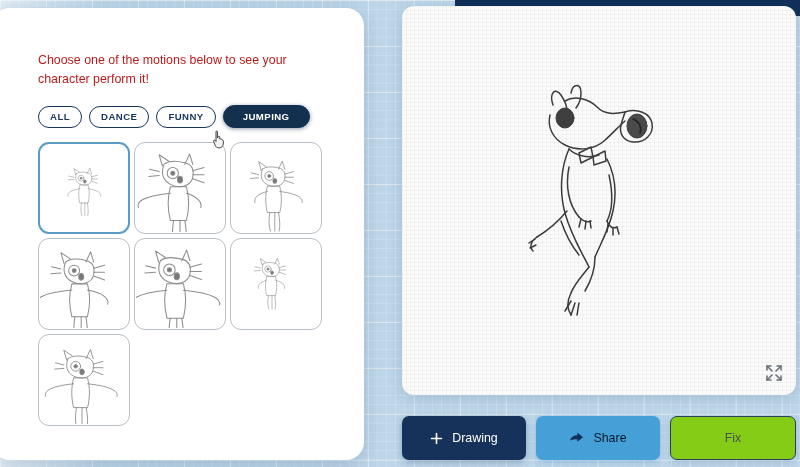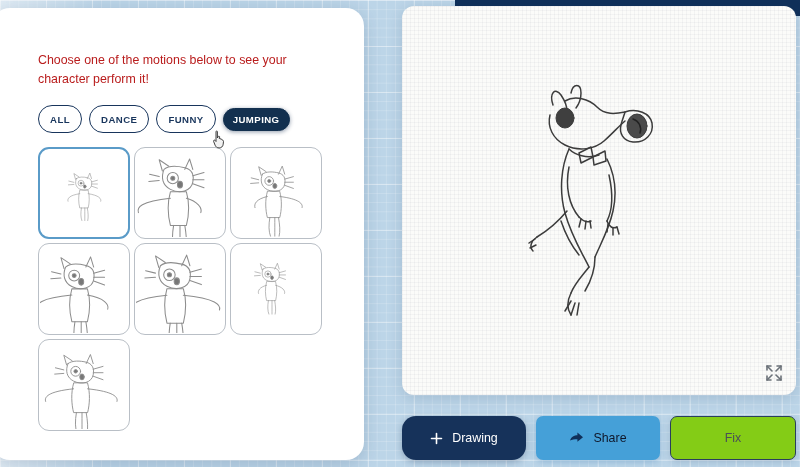--- a/index.html
+++ b/index.html
@@ -85,41 +85,41 @@
   }
 
   
   #filter-pills {
     margin-top: 16px;
     display: flex;
     gap: 7px;
     align-items: center;
   }
   .pill {
-    height: 28px;
+    height: 22px;
     padding: 0 11px;
     border: 1.3px solid #18355c;
     border-radius: 999px;
     background: #ffffff;
     color: #18355c;
     font-size: 9.6px;
     font-weight: bold;
     letter-spacing: 0.45px;
     display: flex;
     align-items: center;
     justify-content: center;
     white-space: nowrap;
     cursor: pointer;
   }
   .pill.active {
     background: #13304f;
     color: #ffffff;
     border-color: #13304f;
     box-shadow: 0 1px 4px rgba(10,35,70,0.45);
-    padding: 0 9px;
+    padding: 0 19px;
     height: 23px;
   }
 
   
   #thumbnail-grid {
     margin-top: 14px;
     display: grid;
     grid-template-columns: repeat(3, 92px);
     gap: 4px 4px;
     width: 288px;
@@ -194,21 +194,20 @@
     gap: 9px;
     font-size: 12.4px;
     cursor: pointer;
     border: none;
     font-family: "Liberation Sans", sans-serif;
   }
   #add-drawing-button {
     background: #16325a;
     color: #ffffff;
     box-shadow: 0 2px 7px rgba(15,40,75,0.30);
-    border-radius: 14px;
   }
   #share-button {
     background: #45a0d8;
     color: #0f172a;
     box-shadow: 0 2px 7px rgba(40,110,170,0.30);
   }
   #fix-button {
     background: #84cc16;
     color: #4a5057;
     border: 1.2px solid #2a3f5c;

